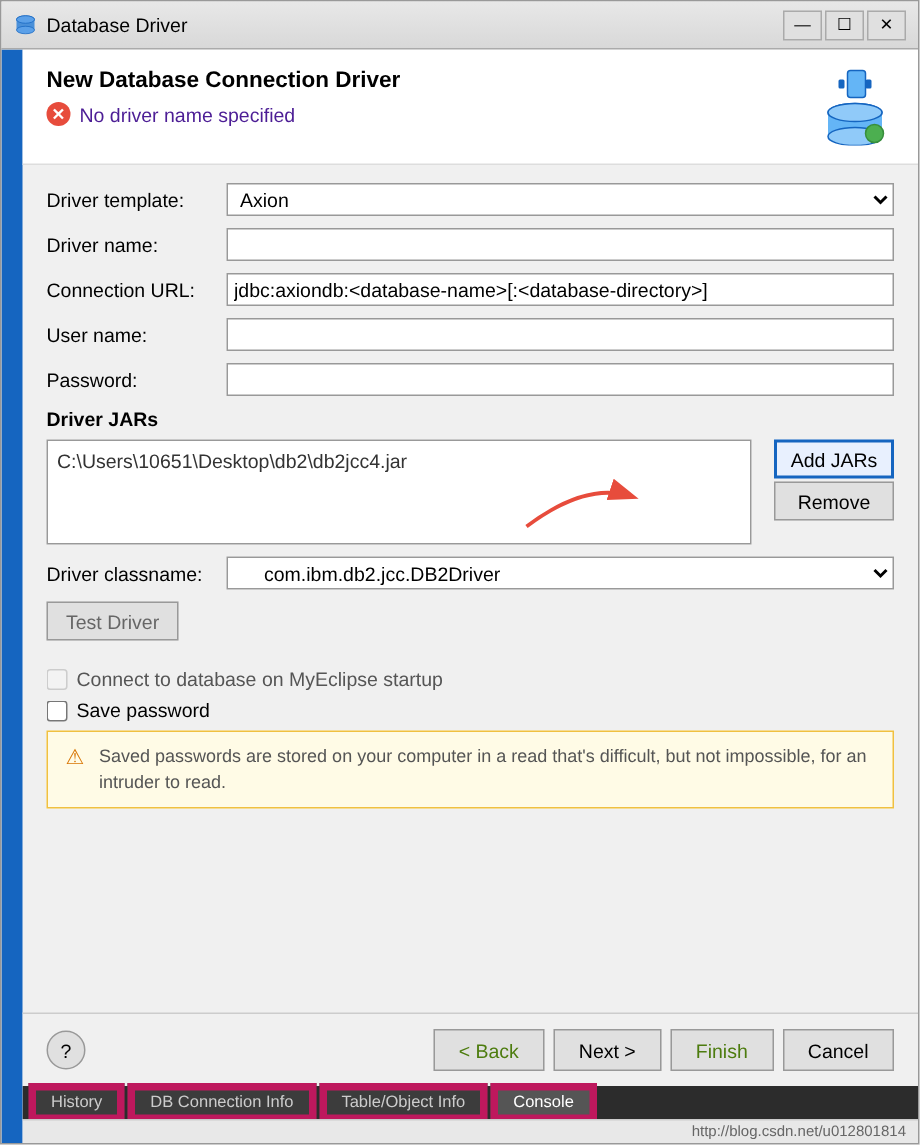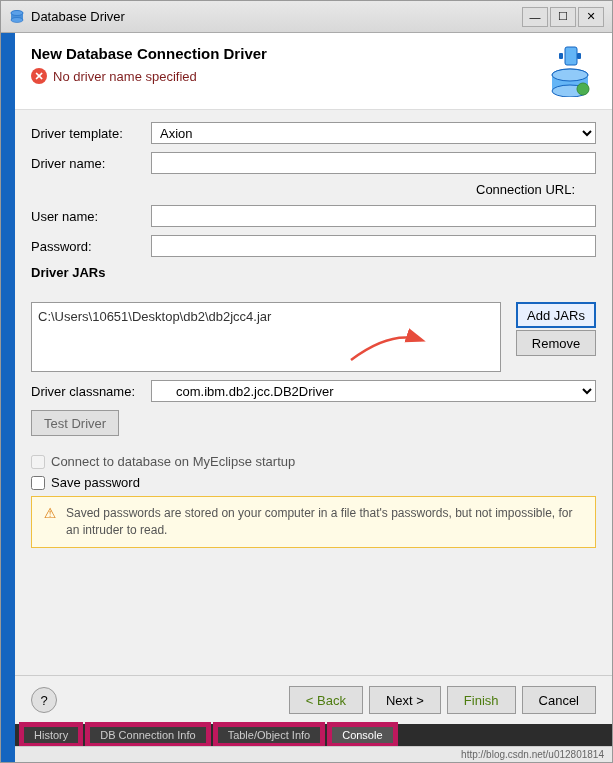--- a/index.html
+++ b/index.html
@@ -117,21 +117,21 @@
       display: flex;
       align-items: center;
       justify-content: center;
       color: white;
       font-size: 11px;
       font-weight: bold;
       flex-shrink: 0;
     }
 
     .error-text {
-      color: #7f1d1d;
+      color: #4c1d95;
       font-size: 13px;
     }
 
     .db-icon {
       width: 52px;
       height: 52px;
       display: flex;
       align-items: center;
       justify-content: center;
       flex-shrink: 0;
@@ -173,21 +173,21 @@
       padding: 1px 4px;
       font-size: 13px;
       background: white;
       appearance: auto;
     }
 
     .section-label {
       font-size: 13px;
       font-weight: bold;
       color: #000;
-      margin-bottom: 22px;
+      margin-bottom: 6px;
       margin-top: 4px;
     }
 
     .jar-section {
       margin-bottom: 8px;
     }
 
     .jar-container {
       display: flex;
       gap: 11px;
@@ -456,20 +456,21 @@
           </select>
         </div>
 
         <div class="form-row">
           <span class="form-label">Driver name:</span>
           <input class="form-input" type="text" value="" style="">
         </div>
 
         <div class="form-row">
           <span class="form-label">Connection URL:</span>
+          <input class="form-input" type="text" value="jdbc:axiondb:&lt;database-name&gt;[:&lt;database-directory&gt;]" style="">
         </div>
 
         <div class="form-row">
           <span class="form-label">User name:</span>
           <input class="form-input" type="text" value="" style="">
         </div>
 
         <div class="form-row">
           <span class="form-label">Password:</span>
           <input class="form-input" type="password" value="" style="">
@@ -515,21 +516,21 @@
           <span class="checkbox-label">Connect to database on MyEclipse startup</span>
         </div>
 
         <div class="checkbox-row">
           <input type="checkbox" style="">
           <span class="checkbox-label enabled">Save password</span>
         </div>
 
         <div class="warning-box">
           <div class="warning-icon">⚠</div>
-          <span class="warning-text">Saved passwords are stored on your computer in a file that's passwords, but not impossible, for an intruder to read.</span>
+          <span class="warning-text">Saved passwords are stored on your computer in a read that's difficult, but not impossible, for an intruder to read.</span>
         </div>
 
       </div>
 
       <div class="footer">
         <div class="footer-left">
           <button class="help-btn">?</button>
         </div>
         <div class="footer-right">
           <button class="nav-btn disabled">&lt; Back</button>

